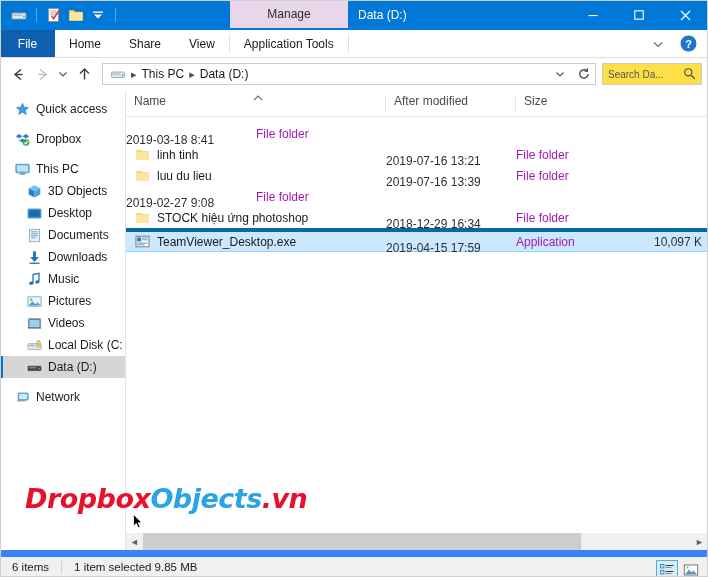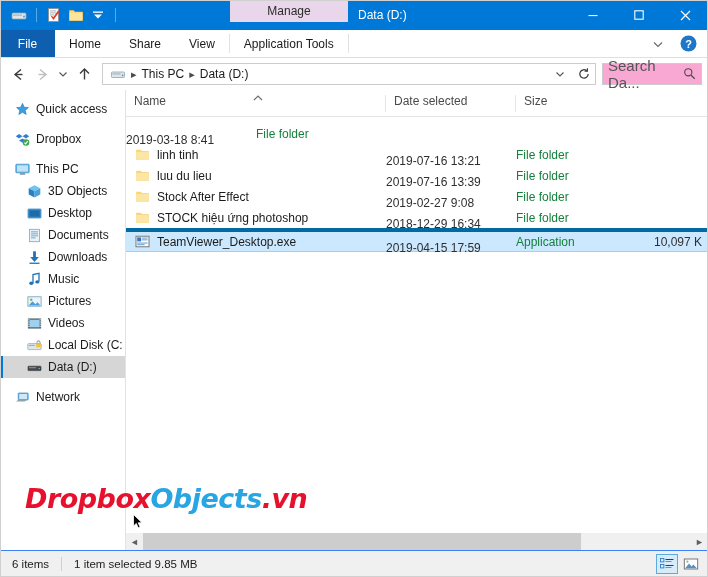--- a/index.html
+++ b/index.html
@@ -54,21 +54,21 @@
     align-items: center;
     justify-content: center;
   }
   .qat-btn svg { display:block; }
 
   .ctx-tab {
     position: absolute;
     left: 230px;
     top: 0;
     width: 118px;
-    height: 22px;
+    height: 28px;
     background: #e9d6ea;
     display: flex;
     align-items: center;
     justify-content: center;
     font-size: 12px;
     color: #2b2b2b;
   }
   .win-title {
     position: absolute;
     left: 358px;
@@ -190,27 +190,27 @@
     top: 0;
     height: 20px;
     display:flex;
     align-items:center;
     gap: 6px;
   }
   .searchbox {
     width: 100px;
     height: 22px;
     border: 1px solid #cccccc;
-    background:#f9a8d4;
+    background:#fde047;
     display:flex;
     align-items:center;
     justify-content: space-between;
     padding: 0 5px;
     box-sizing:border-box;
-    font-size: 15px;
+    font-size: 10px;
     color: #555;
   }
 
   
   .content {
     position: relative;
     display: flex;
     height: 460px;
   }
   .sidebar {
@@ -331,21 +331,21 @@
     flex: 0 0 16px;
   }
   .cell-date {
     width: 130px;
     color: #2f2f2f;
     box-sizing:border-box;
     margin-top:12px;
   }
   .cell-type {
     width: 118px;
-    color: #15803d;
+    color: #a21caf;
     box-sizing:border-box;
   }
   .cell-size {
     width: 70px;
     text-align: right;
     color: #2f2f2f;
     box-sizing:border-box;
     padding-right: 2px;
   }
 
@@ -405,21 +405,21 @@
     width: 11px;
     height: 16px;
     z-index: 7;
   }
 
   
   .statusbar {
     position: relative;
     height: 26px;
     background: #f0f0f0;
-    border-top: 1px solid #3b82f6;
+    border-top: 7px solid #3b82f6;
     display: flex;
     align-items: center;
     font-size: 11.5px;
     color: #1b1b1b;
     box-sizing: border-box;
   }
   .sb-item { padding-left: 12px; }
   .sb-sep {
     width: 1px;
     height: 14px;
@@ -787,21 +787,21 @@
       <div class="col-head">
         <div class="col col-name">
           <span class="lbl">Name</span>
           <span class="sort-caret">
             <svg width="12" height="8" viewBox="0 0 12 8">
                 <path d="M2 6 L6 2 L10 6" fill="none" stroke="#6b6b6b" stroke-width="1.1"></path>
               </svg>
           </span>
         </div>
         <div class="col col-date">
-          <span class="lbl">Date selected</span>
+          <span class="lbl">After modified</span>
         </div>
         <div class="col col-size">
           <span class="lbl">Size</span>
         </div>
       </div>
 
       <div style="height:6px"></div>
 
       <div class="row">
         <div class="cell-date">2019-03-18 8:41</div>
@@ -835,30 +835,20 @@
             </svg>
           </span>
           <span>luu du lieu</span>
         </div>
         <div class="cell-date">2019-07-16 13:39</div>
         <div class="cell-type">File folder</div>
         <div class="cell-size"></div>
       </div>
 
       <div class="row">
-        <div class="cell-name">
-          <span class="ic">
-            <svg width="15" height="15" viewBox="0 0 15 15">
-              <path d="M1.2 2.8 h4.6 l1.2 1.5 h6.8 v8.4 h-12.6 z" fill="#fbd56e"></path>
-              <path d="M1.2 4.5 h12.6 v8.2 h-12.6 z" fill="#fce6a6"></path>
-              <path d="M1.2 4.5 h12.6" stroke="#f0cf80" stroke-width="0.5"></path>
-            </svg>
-          </span>
-          <span>Stock After Effect</span>
-        </div>
         <div class="cell-date">2019-02-27 9:08</div>
         <div class="cell-type">File folder</div>
         <div class="cell-size"></div>
       </div>
 
       <div class="row">
         <div class="cell-name">
           <span class="ic">
             <svg width="15" height="15" viewBox="0 0 15 15">
               <path d="M1.2 2.8 h4.6 l1.2 1.5 h6.8 v8.4 h-12.6 z" fill="#fbd56e"></path>

